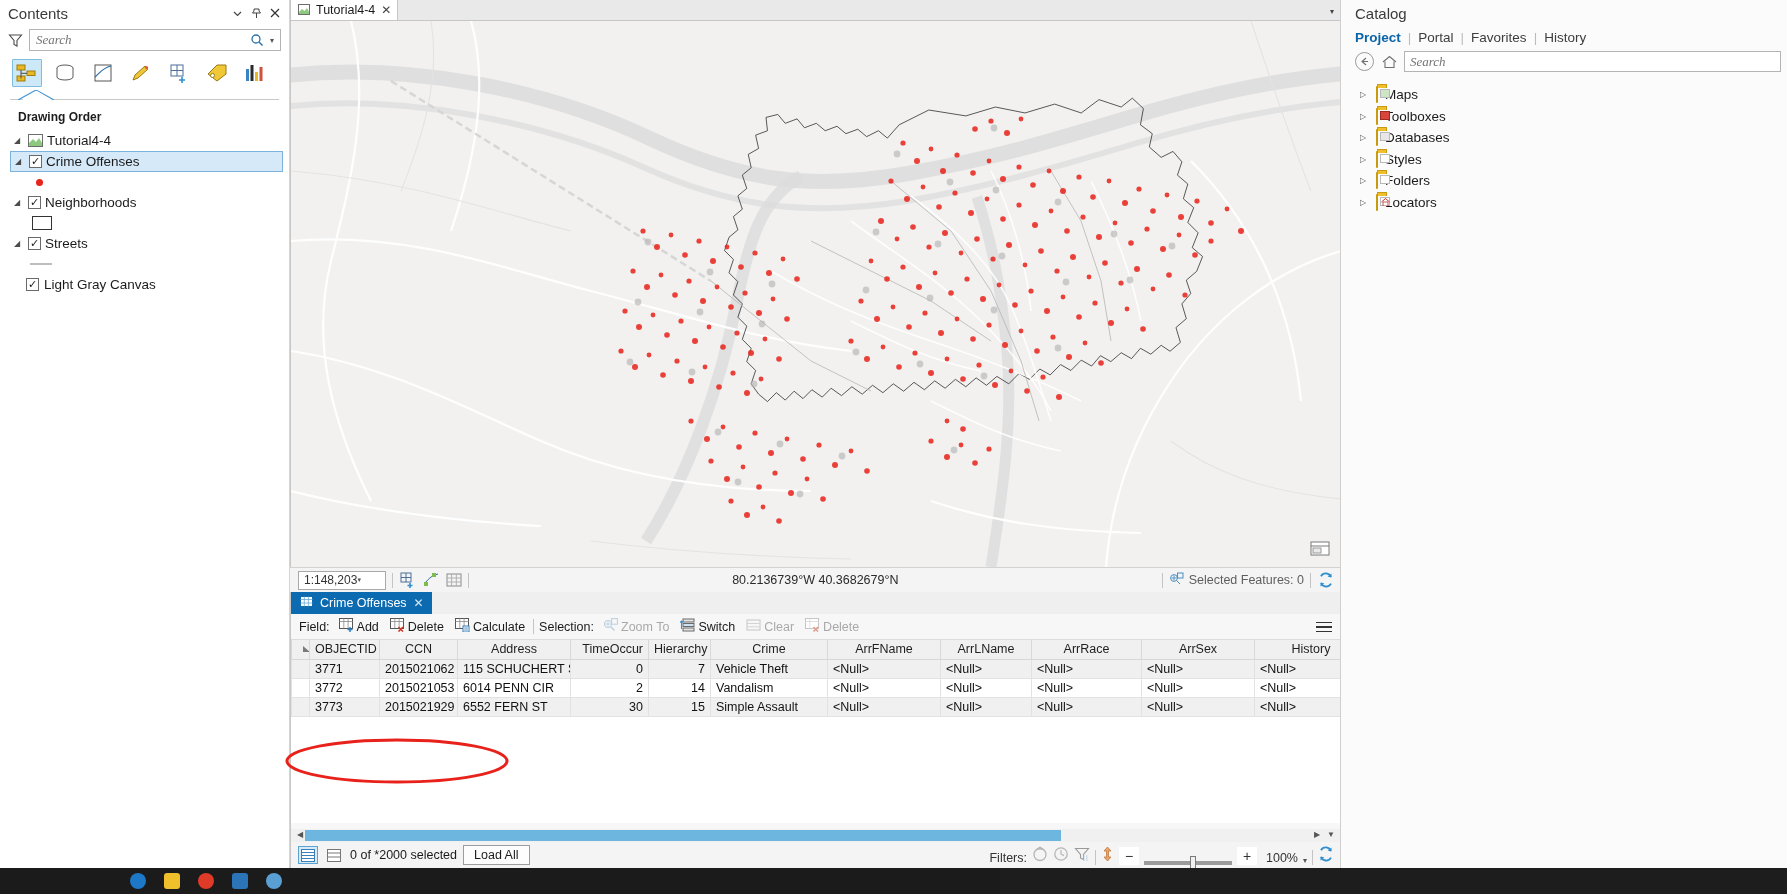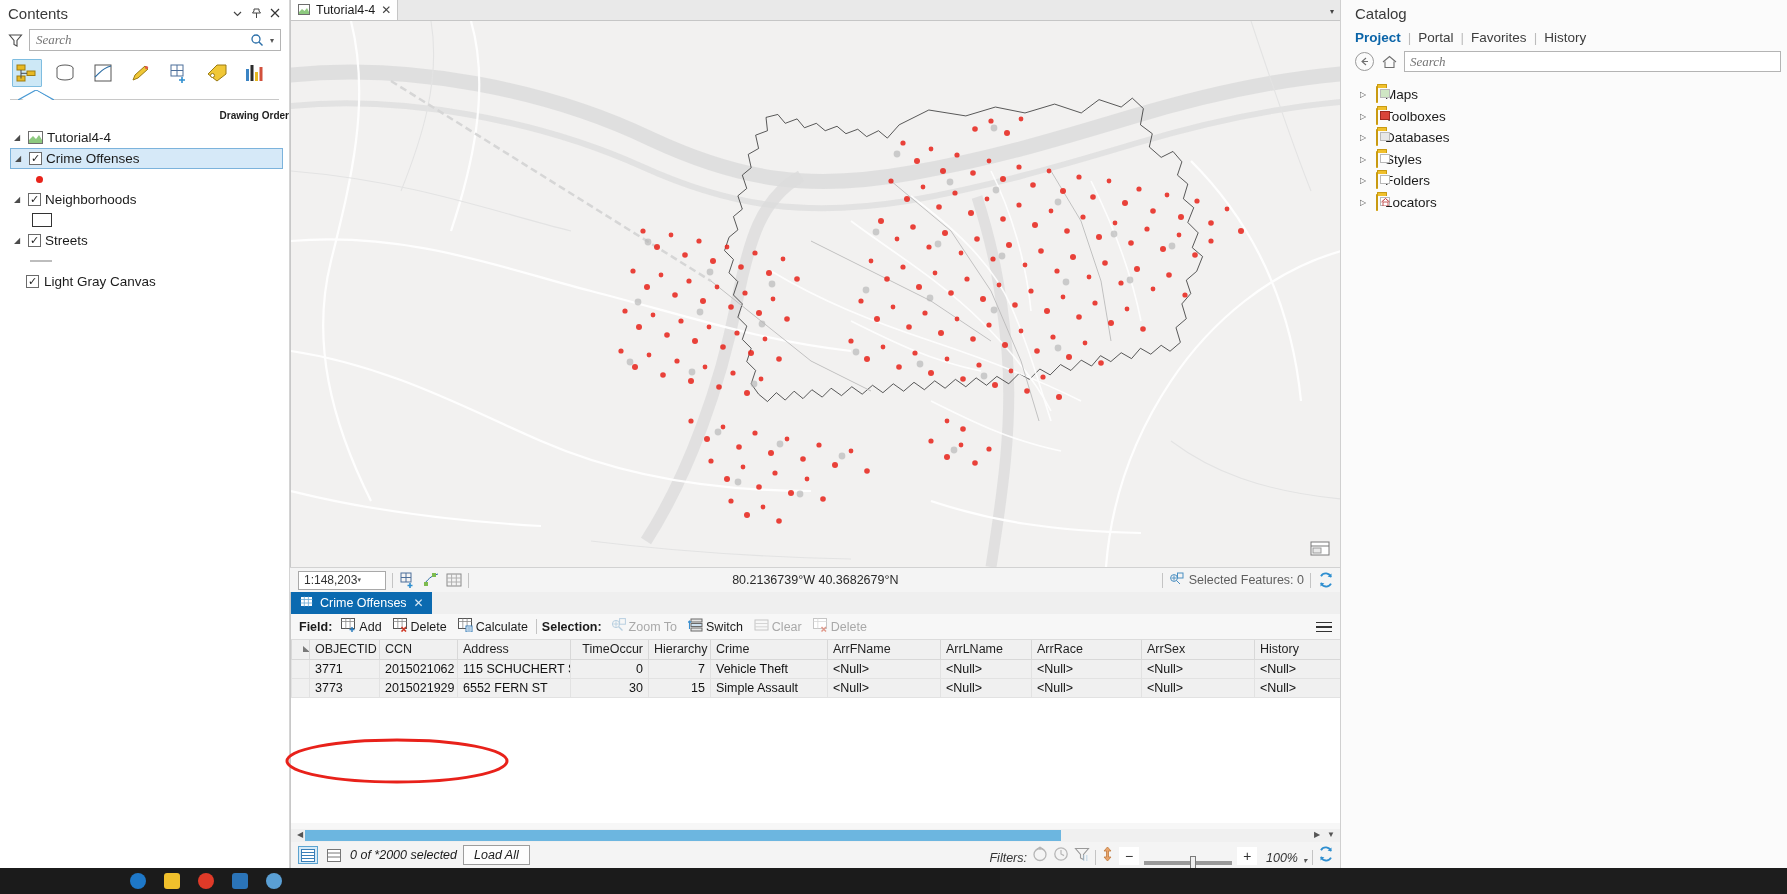--- a/index.html
+++ b/index.html
@@ -48,21 +48,21 @@
     content:''; position:absolute; left: 12px; bottom: -1px; width: 30px; height: 9px;
     border-left: 1px solid #4a9ad4; border-top: 1px solid #4a9ad4;
     transform: skewX(0deg);
     background: #fff;
     clip-path: polygon(0 100%, 50% 0, 100% 100%);
     border: none;
     box-shadow: none;
   }
   .tab-arrow { position:absolute; left: 8px; bottom: -1px; width: 36px; height: 10px; }
 
-  .drawing-order { font-weight: bold; font-size: 10px; padding: 10px 0 6px 18px; color: #1d1d1d; text-align: right; }
+  .drawing-order { font-weight: bold; font-size: 12px; padding: 10px 0 6px 18px; color: #1d1d1d; }
   .tree { padding-left: 0; }
   .tree-row { display:flex; align-items:center; height: 21px; padding-left: 10px; gap: 4px; cursor: pointer;}
   .tree-row.selected { background: #d6e9f8; border: 1px solid #7cb3dc; margin: 0 6px 0 10px; padding-left: 0; }
   .tw { width: 14px; text-align:center; color:#4c4c4c; font-size: 8px; line-height: 1;}
   .cb { width: 13px; height: 13px; border: 1px solid #6a6a6a; background:#fff; display:flex;
         align-items:center; justify-content:center; font-size: 11px; color:#1a1a1a; line-height: 1; }
   .tree-label { font-size: 13.5px; color: #1b1b1b; }
   .symbol-row { height: 20px; display:flex; align-items:center; padding-left: 36px; }
   .dot-sym { width: 7px; height: 7px; border-radius: 50%; background: #e8231a; }
   .rect-sym { width: 20px; height: 14px; border: 1px solid #333; background: #fff; }
@@ -94,54 +94,54 @@
 
   
   #table-pane { position:absolute; left: 290px; top: 592px; width: 1050px; height: 276px;
      background: #f7f7f7; border-left: 1px solid #c8c8c8; }
   .tbl-tabstrip { height: 22px; background: #efefef; display:flex; align-items:flex-end; }
   .tbl-tab { height: 22px; background: #0b6ab0; color:#fff; display:flex; align-items:center;
      gap: 7px; padding: 0 8px 0 9px; font-size: 12.5px; }
   .tbl-tab .tabclose { color:#dbeaf5; font-size: 12px; cursor:pointer; }
   .tbl-toolbar { height: 26px; display:flex; align-items:center; gap: 5px; padding: 0 8px;
      background: #f7f7f7; border-bottom: 1px solid #dcdcdc; font-size: 12.5px; position: relative; }
-  .tbl-toolbar b { font-weight: bold; margin-right: 1px; }
+  .tbl-toolbar b { font-weight: normal; margin-right: 1px; }
   .tb-item { display:flex; align-items:center; gap: 3px; padding: 1px 3px; cursor:pointer; }
   .tb-item.disabled { color: #a9a9a9; cursor: default; }
   .hamburger { position:absolute; right: 6px; top: 4px; width: 18px; height: 18px;
      display:flex; flex-direction:column; justify-content:center; gap: 3px; cursor:pointer;}
   .hamburger i { display:block; height:1.5px; background:#333; width: 16px; }
 
   .grid-wrap { position:absolute; left:0; top: 48px; right: 0; bottom: 45px; overflow: hidden; background:#fff;}
   table.grid { border-collapse: collapse; width: 1036px; table-layout: fixed; }
   table.grid th {
     background: #f0f0f0; border: 1px solid #d8d8d8; border-top: none;
     font-weight: normal; font-size: 12.5px; color: #1f1f1f; height: 19px;
-    text-align: left; padding: 0 5px; white-space: nowrap; overflow:hidden;
+    text-align: center; padding: 0 5px; white-space: nowrap; overflow:hidden;
   }
   table.grid th.num { text-align: right; }
   table.grid td {
     border: 1px solid #e2e2e2; font-size: 12.5px; height: 19px; padding: 0 5px;
     white-space: nowrap; overflow:hidden; color:#111; background:#fff;
   }
   table.grid td.num { text-align: right; }
   table.grid tr.odd td { background: #f0f0f0; }
   table.grid tr.sel td.rowhdr { background: #bcd6ea; }
   table.grid tr.sel td { background: #cfe2f1; }
   td.rowhdr, th.rowhdr { width: 18px; padding: 0; background: #e4e4e4; border: 1px solid #d8d8d8; }
   th.objid { background: #c4dbef; }
 
   .hscroll-row { position:absolute; left: 0; bottom: 26px; height: 13px; width: 100%;
      background: #efefef; display:flex; align-items:center; }
   .hscroll-track { flex: 1; height: 13px; background: #f0f0f0; position: relative; }
   .hscroll-thumb { position:absolute; left: 14px; top: 1px; height: 11px; width: 756px; background: #6cb6e0; }
   .hs-arrow { width: 14px; text-align:center; font-size: 8px; color: #555; }
 
   .tbl-statusbar { position:absolute; left:0; bottom:0; height: 26px; width: 100%;
-    background: #f4f4f4; display:flex; align-items:center; padding: 0 6px 0 7px; gap: 6px; font-size: 12.5px; font-style: italic;}
+    background: #f4f4f4; display:flex; align-items:center; padding: 0 6px 0 7px; gap: 6px; font-size: 12.5px;}
   .viewbtn { width: 20px; height: 18px; display:flex; align-items:center; justify-content:center;
      border: 1px solid transparent; cursor:pointer; }
   .viewbtn.active { background:#d6eaf7; border-color:#5ba3d0; }
   .loadall { height: 20px; border: 1px solid #9d9d9d; background: #fdfdfd; padding: 0 10px;
      display:flex; align-items:center; font-size: 12.5px; cursor:pointer; }
   .filters-group { margin-left:auto; display:flex; align-items:flex-end; gap: 5px; color:#333; }
   .zoom-minus, .zoom-plus { width: 20px; height: 18px; background: #fff; display:flex;
      align-items:center; justify-content:center; font-size: 14px; color:#333; cursor:pointer; }
   .zoom-slider { width: 88px; height: 4px; background: #9a9a9a; position: relative; }
   .zoom-knob { position:absolute; left: 46px; top: -5px; width: 6px; height: 14px; background: #f0f0f0;
@@ -829,20 +829,34 @@
             <td>115 SCHUCHERT ST</td>
             <td class="num">0</td>
             <td class="num">7</td>
             <td>Vehicle Theft</td>
             <td>&lt;Null&gt;</td>
             <td>&lt;Null&gt;</td>
             <td>&lt;Null&gt;</td>
             <td>&lt;Null&gt;</td>
             <td>&lt;Null&gt;</td>
           </tr>
+          <tr>
+            <td class="rowhdr"></td>
+            <td>3772</td>
+            <td>2015021053</td>
+            <td>6014 PENN CIR</td>
+            <td class="num">2</td>
+            <td class="num">14</td>
+            <td>Vandalism</td>
+            <td>&lt;Null&gt;</td>
+            <td>&lt;Null&gt;</td>
+            <td>&lt;Null&gt;</td>
+            <td>&lt;Null&gt;</td>
+            <td>&lt;Null&gt;</td>
+          </tr>
           <tr class="odd">
             <td class="rowhdr"></td>
             <td>3773</td>
             <td>2015021929</td>
             <td>6552 FERN ST</td>
             <td class="num">30</td>
             <td class="num">15</td>
             <td>Simple Assault</td>
             <td>&lt;Null&gt;</td>
             <td>&lt;Null&gt;</td>

